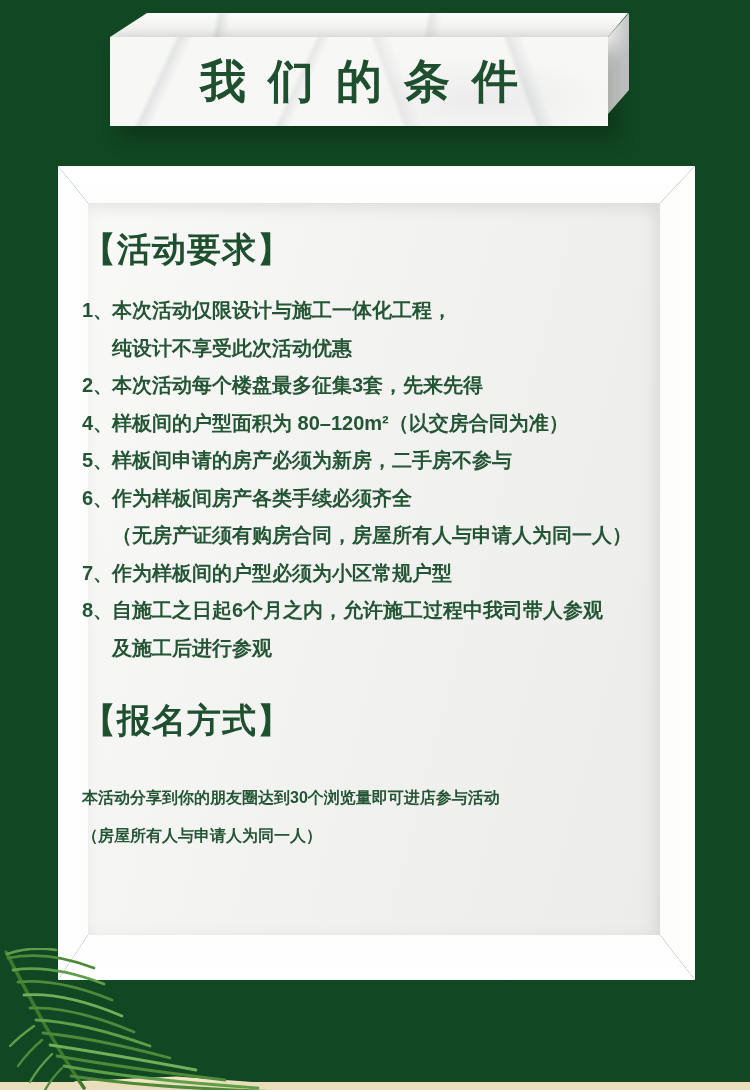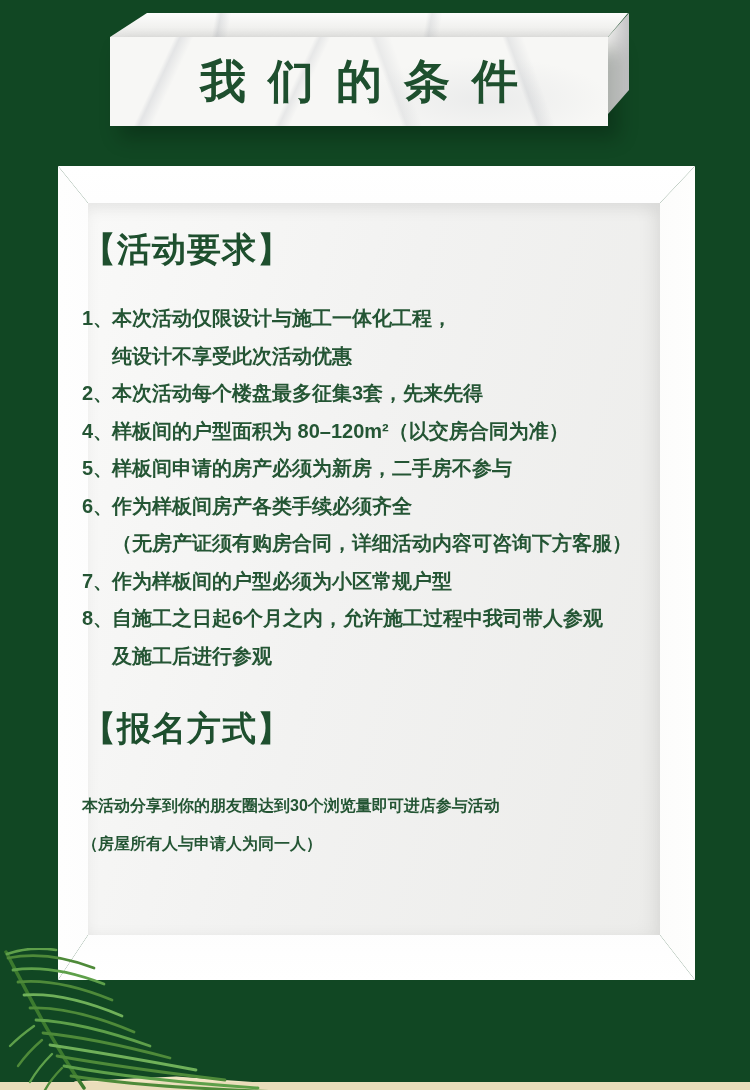--- a/index.html
+++ b/index.html
@@ -79,21 +79,21 @@
   
   .content { position: absolute; left: 82px; top: 226px; width: 592px; }
   .sec-heading {
     font-size: 34px;
     font-weight: bold;
     line-height: 46px;
     color: var(--heading-green);
     letter-spacing: 1px;
   }
   .req-list {
-    margin-top: 28px;
+    margin-top: 20px;
     font-size: 20px;
     font-weight: bold;
     color: var(--text-green);
   }
   .list-line { line-height: 37.5px; padding-left: 30px; white-space: nowrap; }
   .list-line .num { display: inline-block; width: 30px; margin-left: -30px; }
   .signup-heading { margin-top: 30px; }
   .signup-text {
     margin-top: 36px;
     font-size: 16px;
@@ -136,21 +136,21 @@
 
 <div class="content">
   <div class="sec-heading">【活动要求】</div>
   <div class="req-list">
       <div class="list-line"><span class="num">1、</span><span>本次活动仅限设计与施工一体化工程，</span></div>
       <div class="list-line"><span>纯设计不享受此次活动优惠</span></div>
       <div class="list-line"><span class="num">2、</span><span>本次活动每个楼盘最多征集3套，先来先得</span></div>
       <div class="list-line"><span class="num">4、</span><span>样板间的户型面积为 80–120m²（以交房合同为准）</span></div>
       <div class="list-line"><span class="num">5、</span><span>样板间申请的房产必须为新房，二手房不参与</span></div>
       <div class="list-line"><span class="num">6、</span><span>作为样板间房产各类手续必须齐全</span></div>
-      <div class="list-line"><span>（无房产证须有购房合同，详细活动内容可咨询下方客服）</span></div>
+      <div class="list-line"><span>（无房产证须有购房合同，房屋所有人与申请人为同一人）</span></div>
       <div class="list-line"><span class="num">7、</span><span>作为样板间的户型必须为小区常规户型</span></div>
       <div class="list-line"><span class="num">8、</span><span>自施工之日起6个月之内，允许施工过程中我司带人参观</span></div>
       <div class="list-line"><span>及施工后进行参观</span></div>
     </div>
   <div class="sec-heading signup-heading">【报名方式】</div>
   <div class="signup-text">
     <div>本活动分享到你的朋友圈达到30个浏览量即可进店参与活动</div>
     <div>（房屋所有人与申请人为同一人）</div>
   </div>
 </div>

